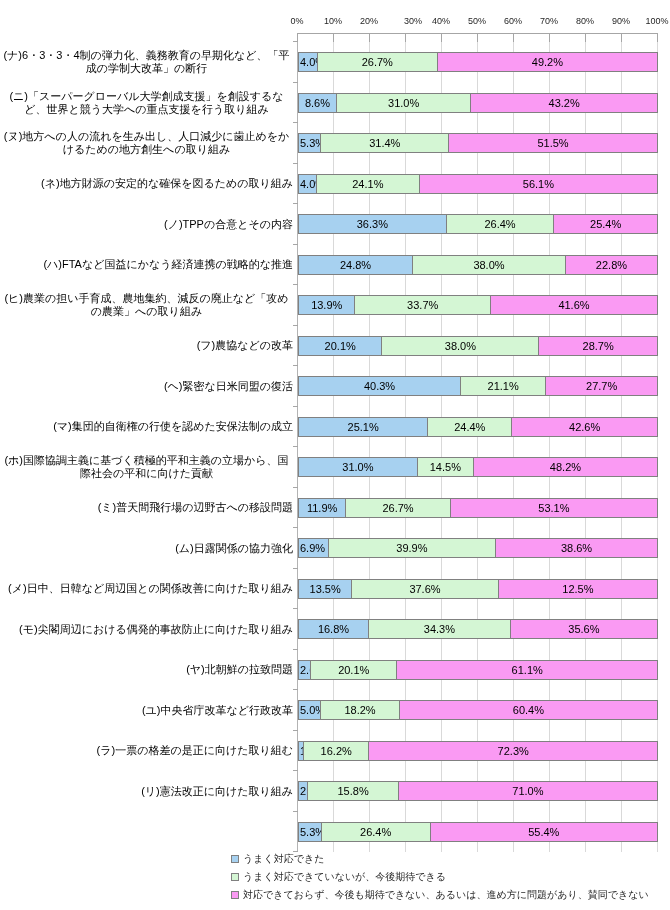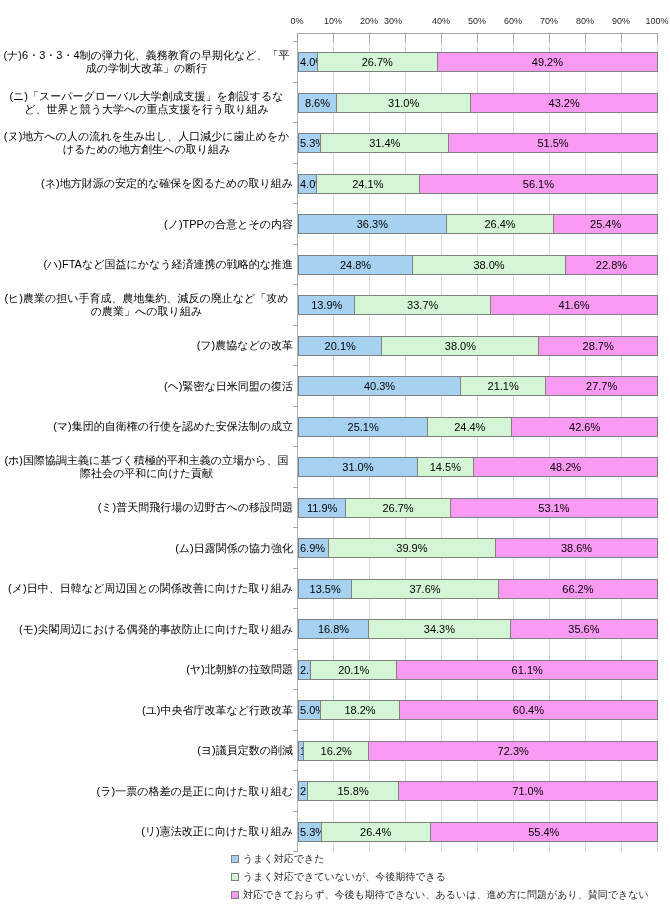--- a/index.html
+++ b/index.html
@@ -43,21 +43,21 @@
 <div class="canvas">
   <div class="axis">
     <div class="axis-line"></div>
   <div class="axis-tick" style="left: 0px;"></div>
       <div class="axis-label" style="left: 0px;">0%</div>
       <div class="axis-tick" style="left: 36px;"></div>
       <div class="axis-label" style="left: 36px;">10%</div>
       <div class="axis-tick" style="left: 72px;"></div>
       <div class="axis-label" style="left: 72px;">20%</div>
       <div class="axis-tick" style="left: 108px;"></div>
-      <div class="axis-label" style="left: 96px;">30%</div>
+      <div class="axis-label" style="left: 116px;">30%</div>
       <div class="axis-tick" style="left: 144px;"></div>
       <div class="axis-label" style="left: 144px;">40%</div>
       <div class="axis-tick" style="left: 180px;"></div>
       <div class="axis-label" style="left: 180px;">50%</div>
       <div class="axis-tick" style="left: 216px;"></div>
       <div class="axis-label" style="left: 216px;">60%</div>
       <div class="axis-tick" style="left: 252px;"></div>
       <div class="axis-label" style="left: 252px;">70%</div>
       <div class="axis-tick" style="left: 288px;"></div>
       <div class="axis-label" style="left: 288px;">80%</div>
@@ -112,23 +112,20 @@
       <div class="cat">
         <div class="cat-text">(モ)尖閣周辺における偶発的事故防止に向けた取り組み</div>
       </div>
       <div class="cat">
         <div class="cat-text">(ヤ)北朝鮮の拉致問題</div>
       </div>
       <div class="cat">
         <div class="cat-text">(ユ)中央省庁改革など行政改革</div>
       </div>
       <div class="cat">
-        <div class="cat-text">(ヨ)議員定数の削減</div>
-      </div>
-      <div class="cat">
         <div class="cat-text">(ラ)一票の格差の是正に向けた取り組む</div>
       </div>
       <div class="cat">
         <div class="cat-text">(リ)憲法改正に向けた取り組み</div>
       </div>
     </div>
   <div class="rows">
       <div class="row">
         <div class="bar">
           <div class="seg" style="background: rgb(167, 209, 240); flex-grow: 4; flex-basis: 0px;">
@@ -300,21 +297,21 @@
       </div>
       <div class="row">
         <div class="bar">
           <div class="seg" style="background: rgb(167, 209, 240); flex-grow: 13.5; flex-basis: 0px;">
             <span class="seg-label">13.5%</span>
           </div>
           <div class="seg" style="background: rgb(212, 246, 212); flex-grow: 37.6; flex-basis: 0px;">
             <span class="seg-label">37.6%</span>
           </div>
           <div class="seg" style="background: rgb(250, 154, 243); flex-grow: 40.9; flex-basis: 0px;">
-            <span class="seg-label">66.2%</span>
+            <span class="seg-label">12.5%</span>
           </div>
         </div>
       </div>
       <div class="row">
         <div class="bar">
           <div class="seg" style="background: rgb(167, 209, 240); flex-grow: 16.8; flex-basis: 0px;">
             <span class="seg-label">16.8%</span>
           </div>
           <div class="seg" style="background: rgb(212, 246, 212); flex-grow: 34.3; flex-basis: 0px;">
             <span class="seg-label">34.3%</span>

